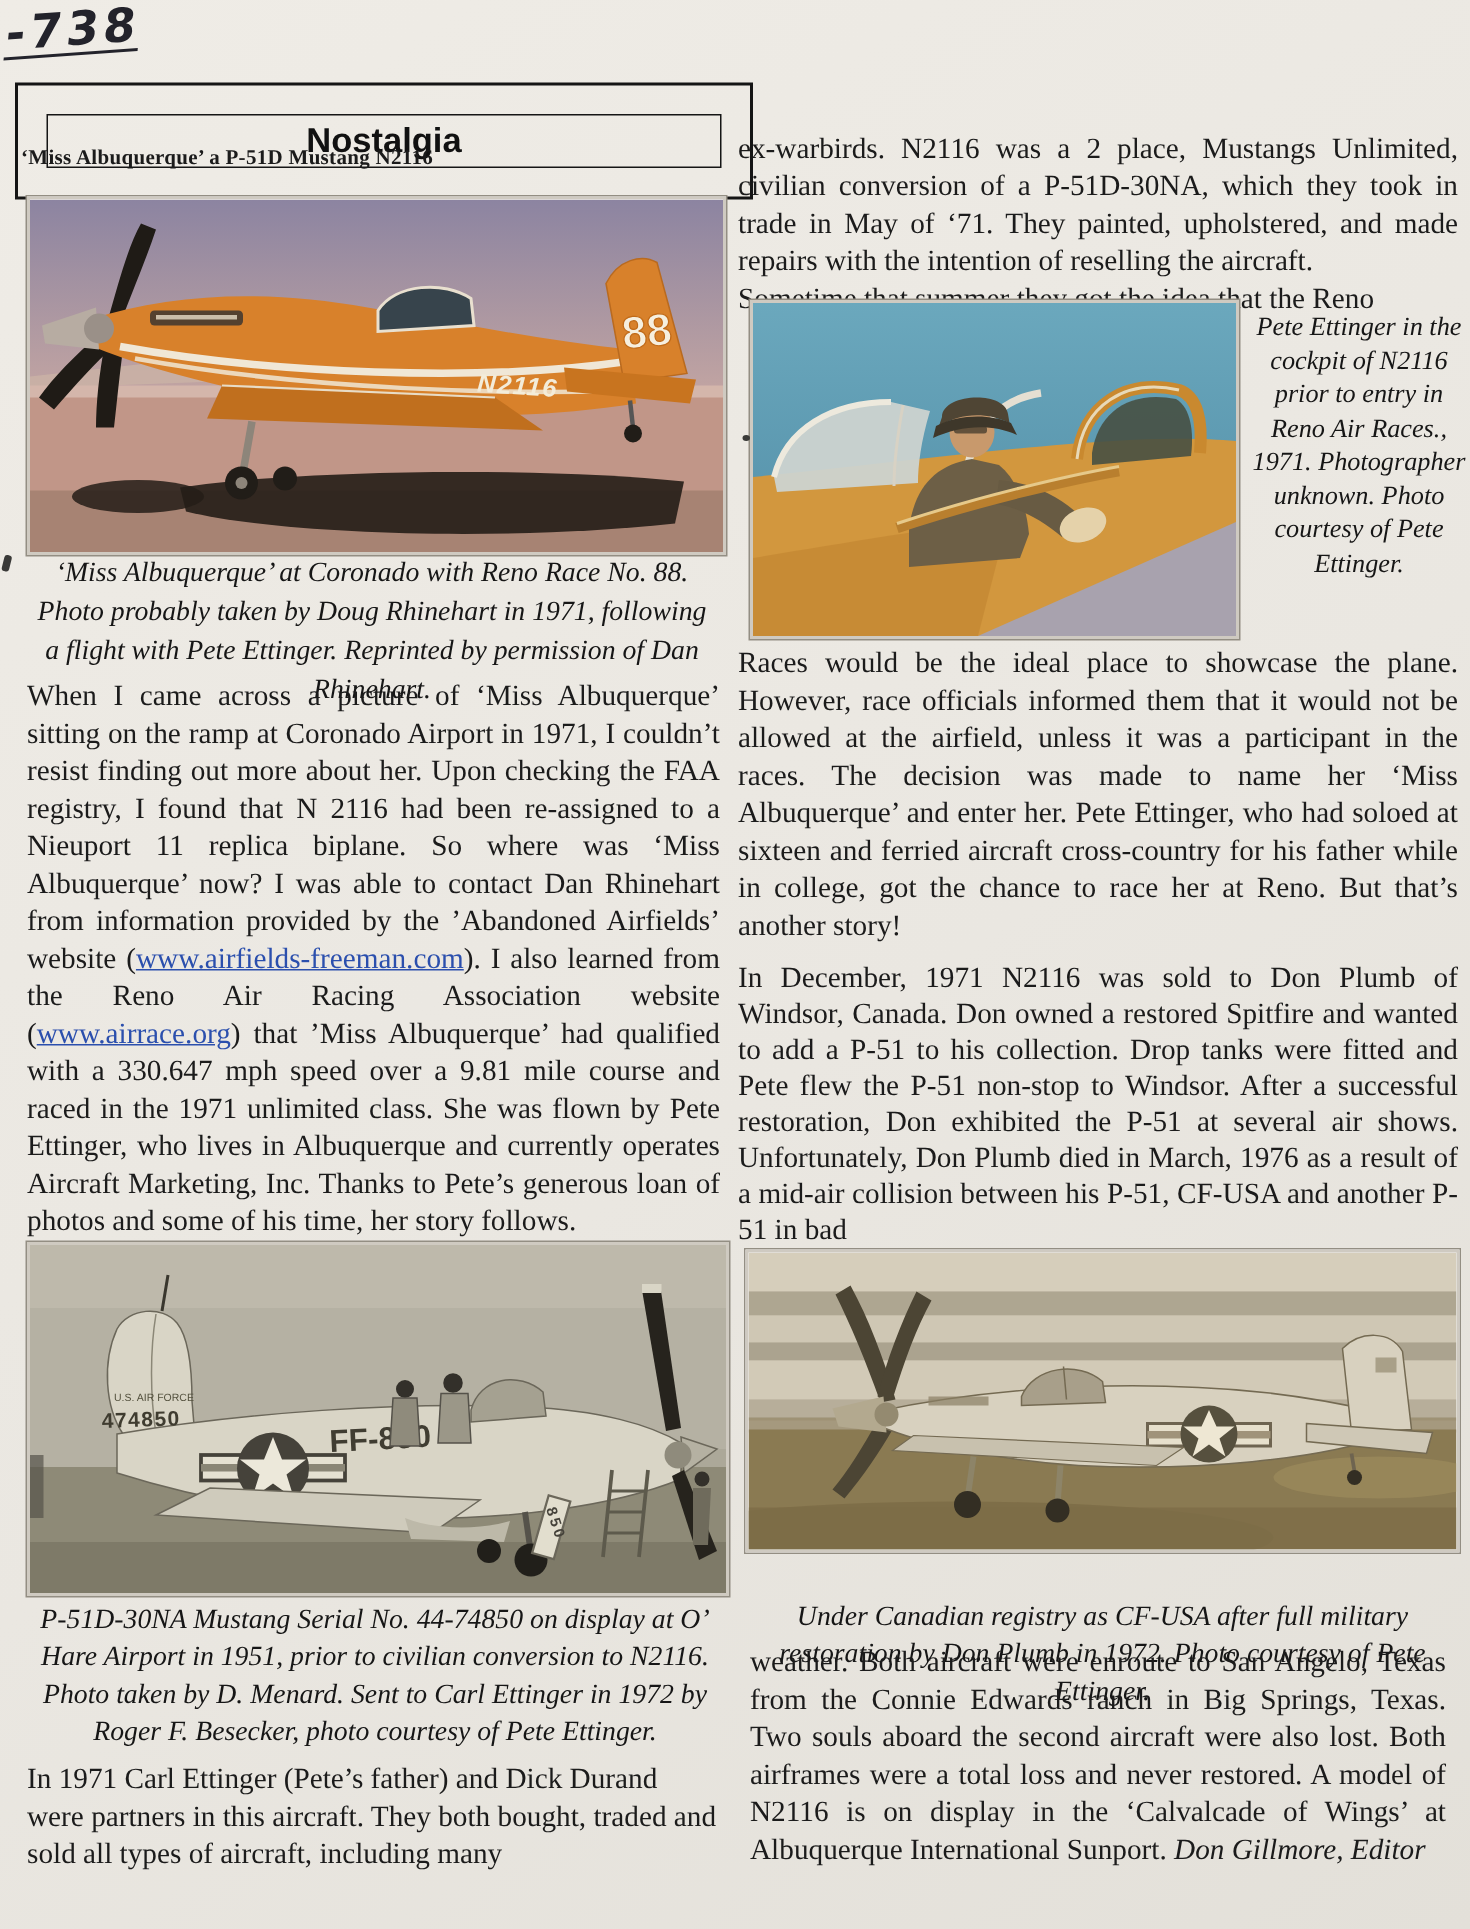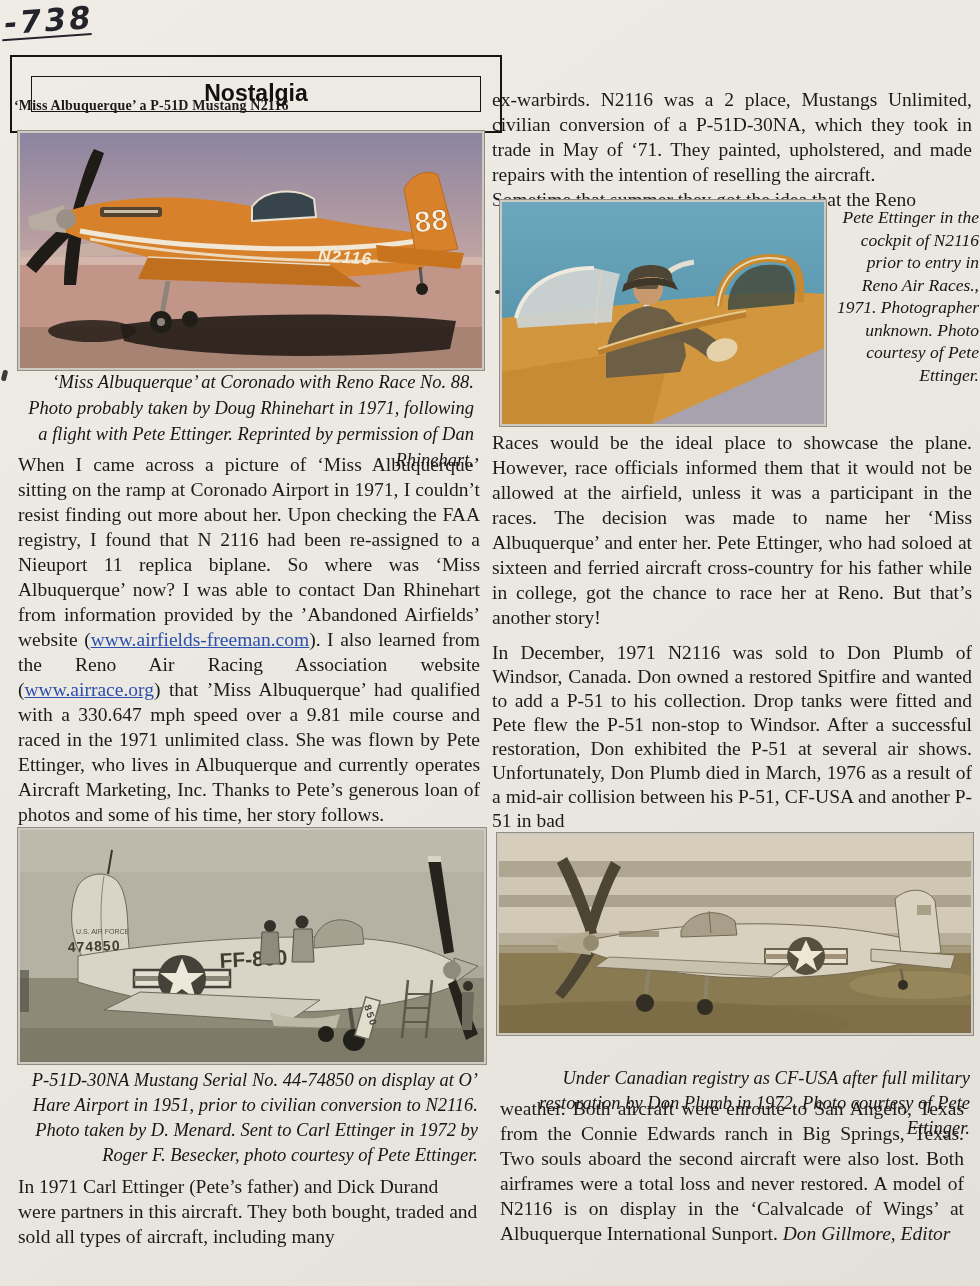--- a/index.html
+++ b/index.html
@@ -21,21 +21,21 @@
     border:1px solid #151515;text-align:center;
     font-family:"Liberation Sans",sans-serif;font-weight:bold;font-size:23px;padding:3px 0 4px 0;color:#111;
   }
   .article-title{left:14px;top:98px;width:460px;font-weight:bold;font-size:14px;letter-spacing:.2px;}
   .photo{border:2px solid #cfcac1;box-shadow:0 0 0 1px #938e83;background:#fff;overflow:hidden;}
   .photo svg{display:block;}
   .ph1{left:18px;top:131px;width:462px;height:235px;}
   .ph2{left:500px;top:200px;width:322px;height:222px;}
   .ph3{left:18px;top:828px;width:464px;height:232px;}
   .ph4{left:497px;top:833px;width:472px;height:198px;}
-  .caption{font-style:italic;font-size:18.5px;line-height:25px;color:#161616;text-align:right;}
+  .caption{font-style:italic;font-size:18.5px;line-height:25px;color:#161616;text-align:center;}
   .cap1{left:22px;top:369px;width:452px;line-height:26px;}
   .capside{left:833px;top:206px;width:146px;font-size:17.5px;line-height:22.5px;}
   .cap3{left:22px;top:1068px;width:456px;}
   .cap4{left:500px;top:1036px;width:470px;line-height:25px;margin-top:30px;}
   .body{font-size:19.5px;line-height:25px;text-align:justify;}
   .pl1{left:18px;top:452px;width:462px;}
   .pl2{left:18px;top:1174px;width:462px;text-align:left;}
   .pr1{left:492px;top:52px;width:480px;margin-top:35px;}
   .pr1 p{margin:0;}
   .pr2{left:492px;top:430px;width:480px;}

